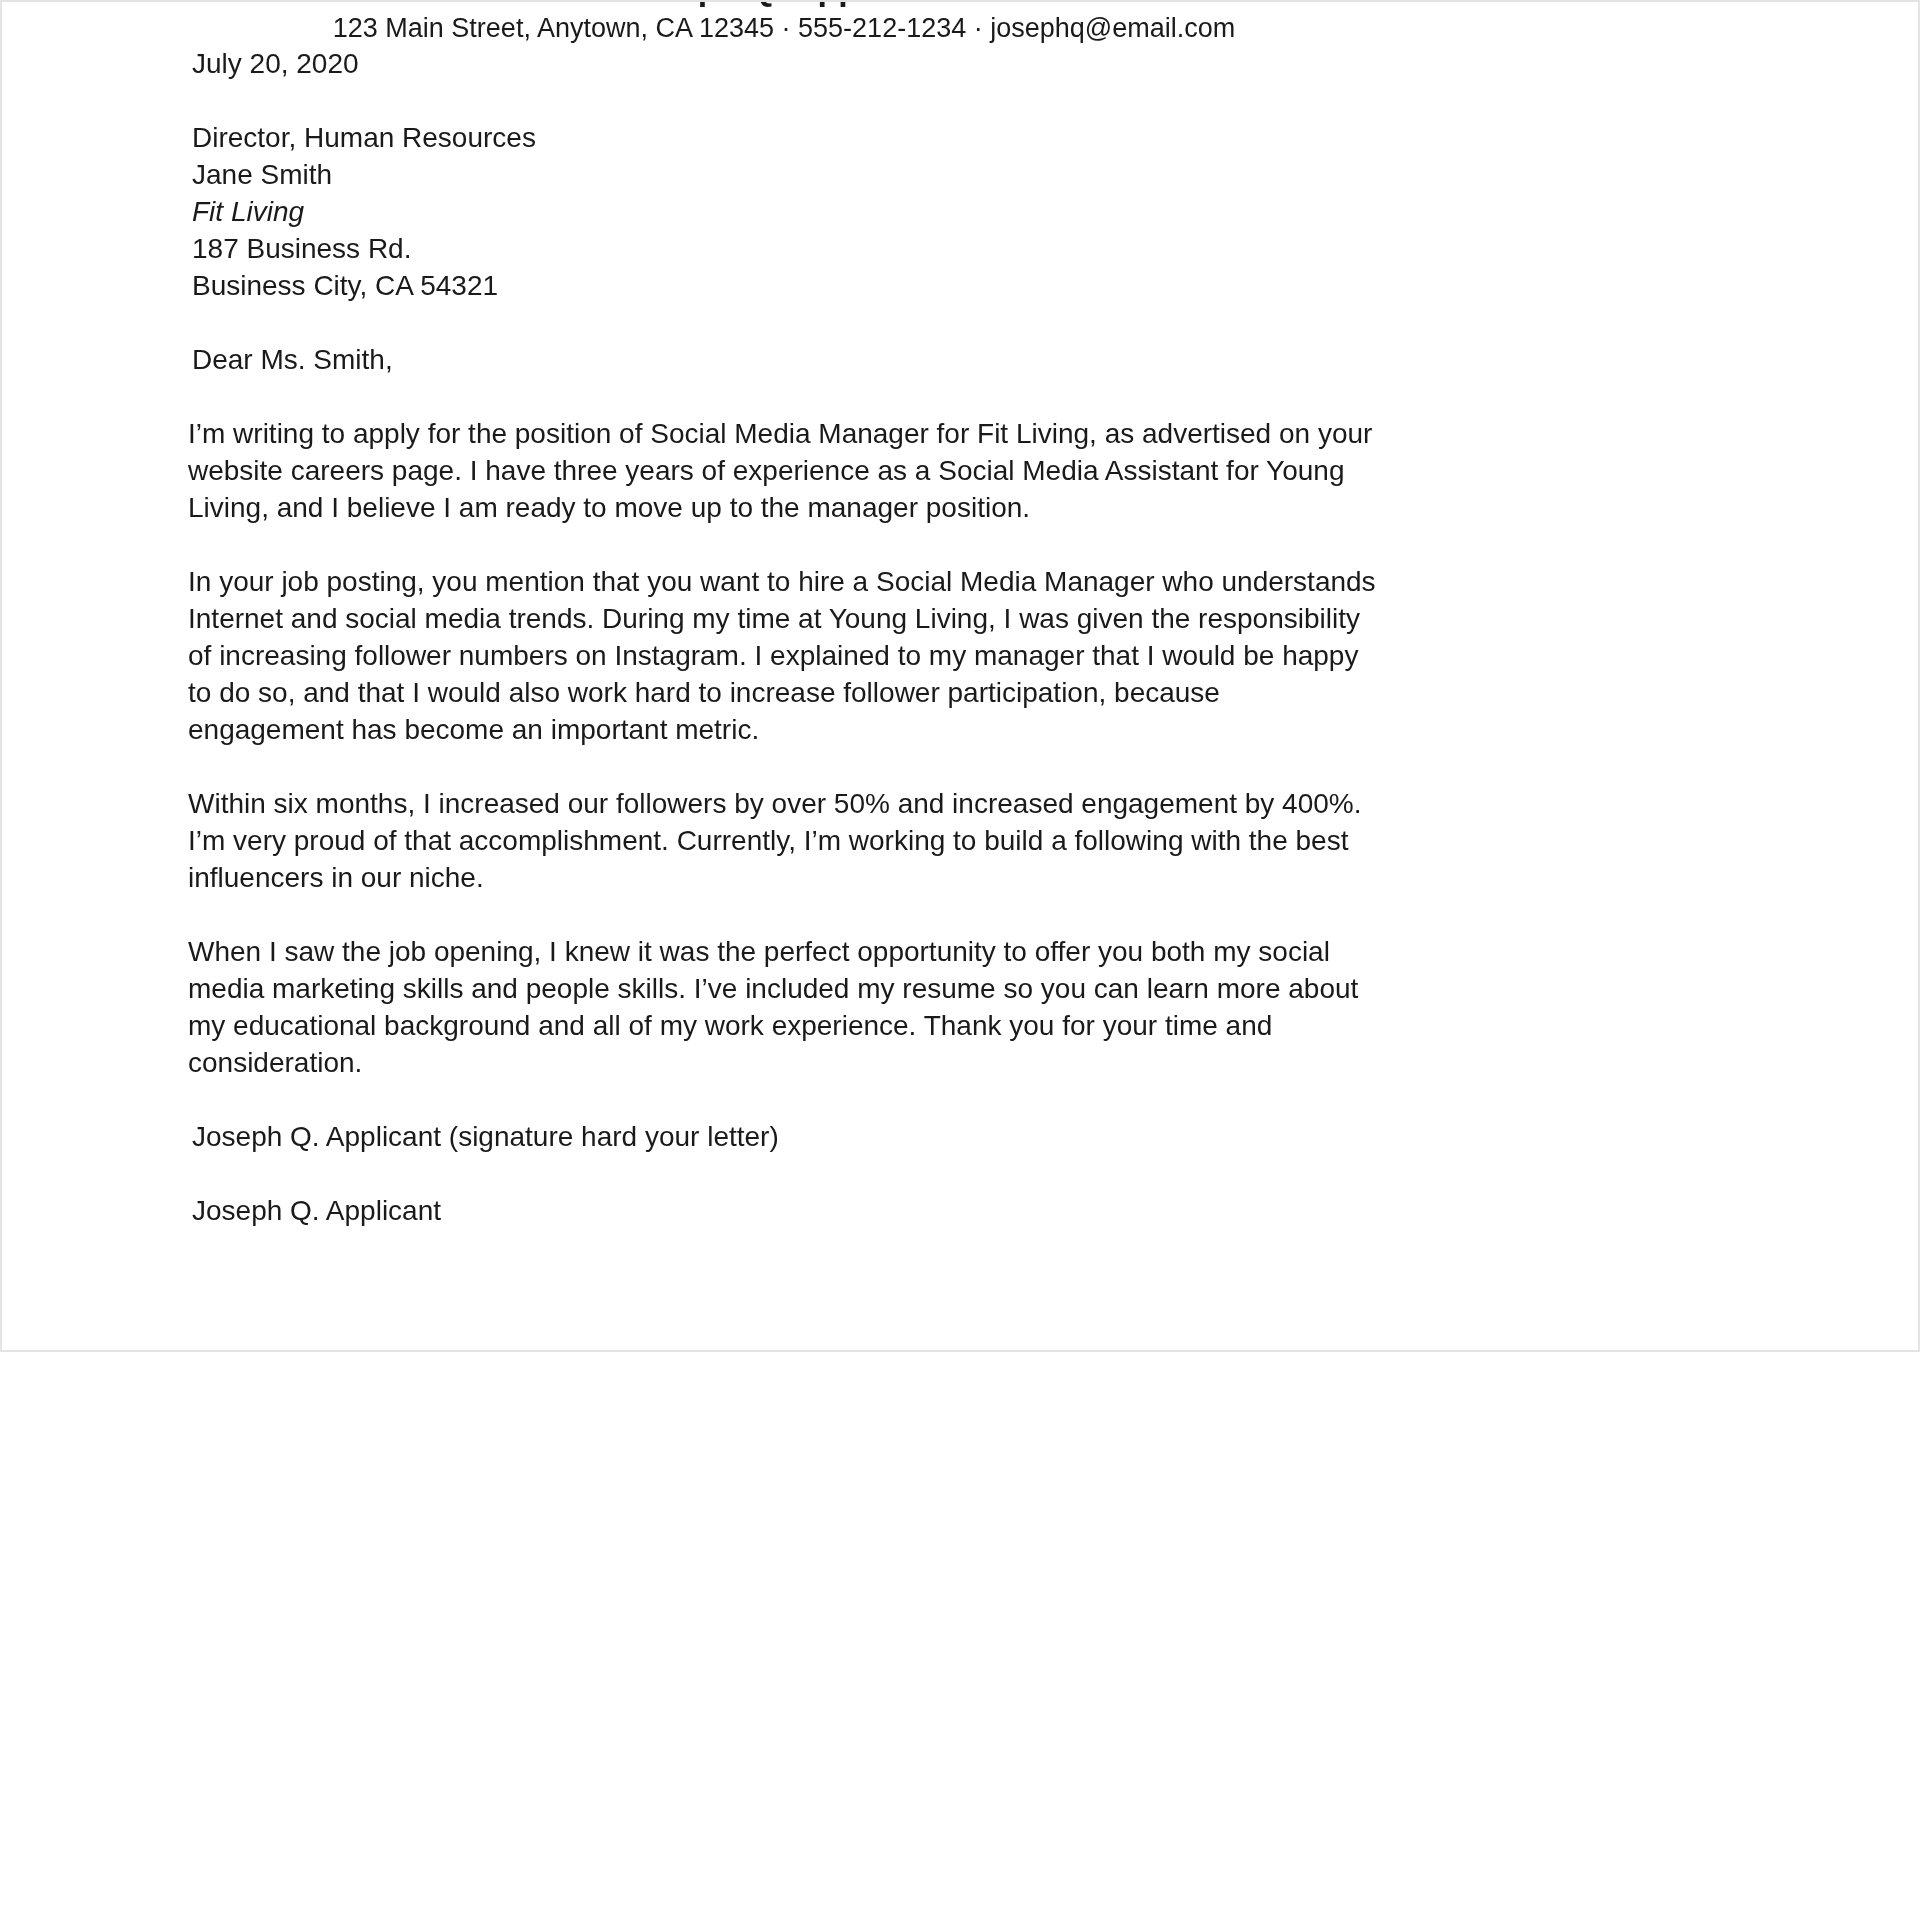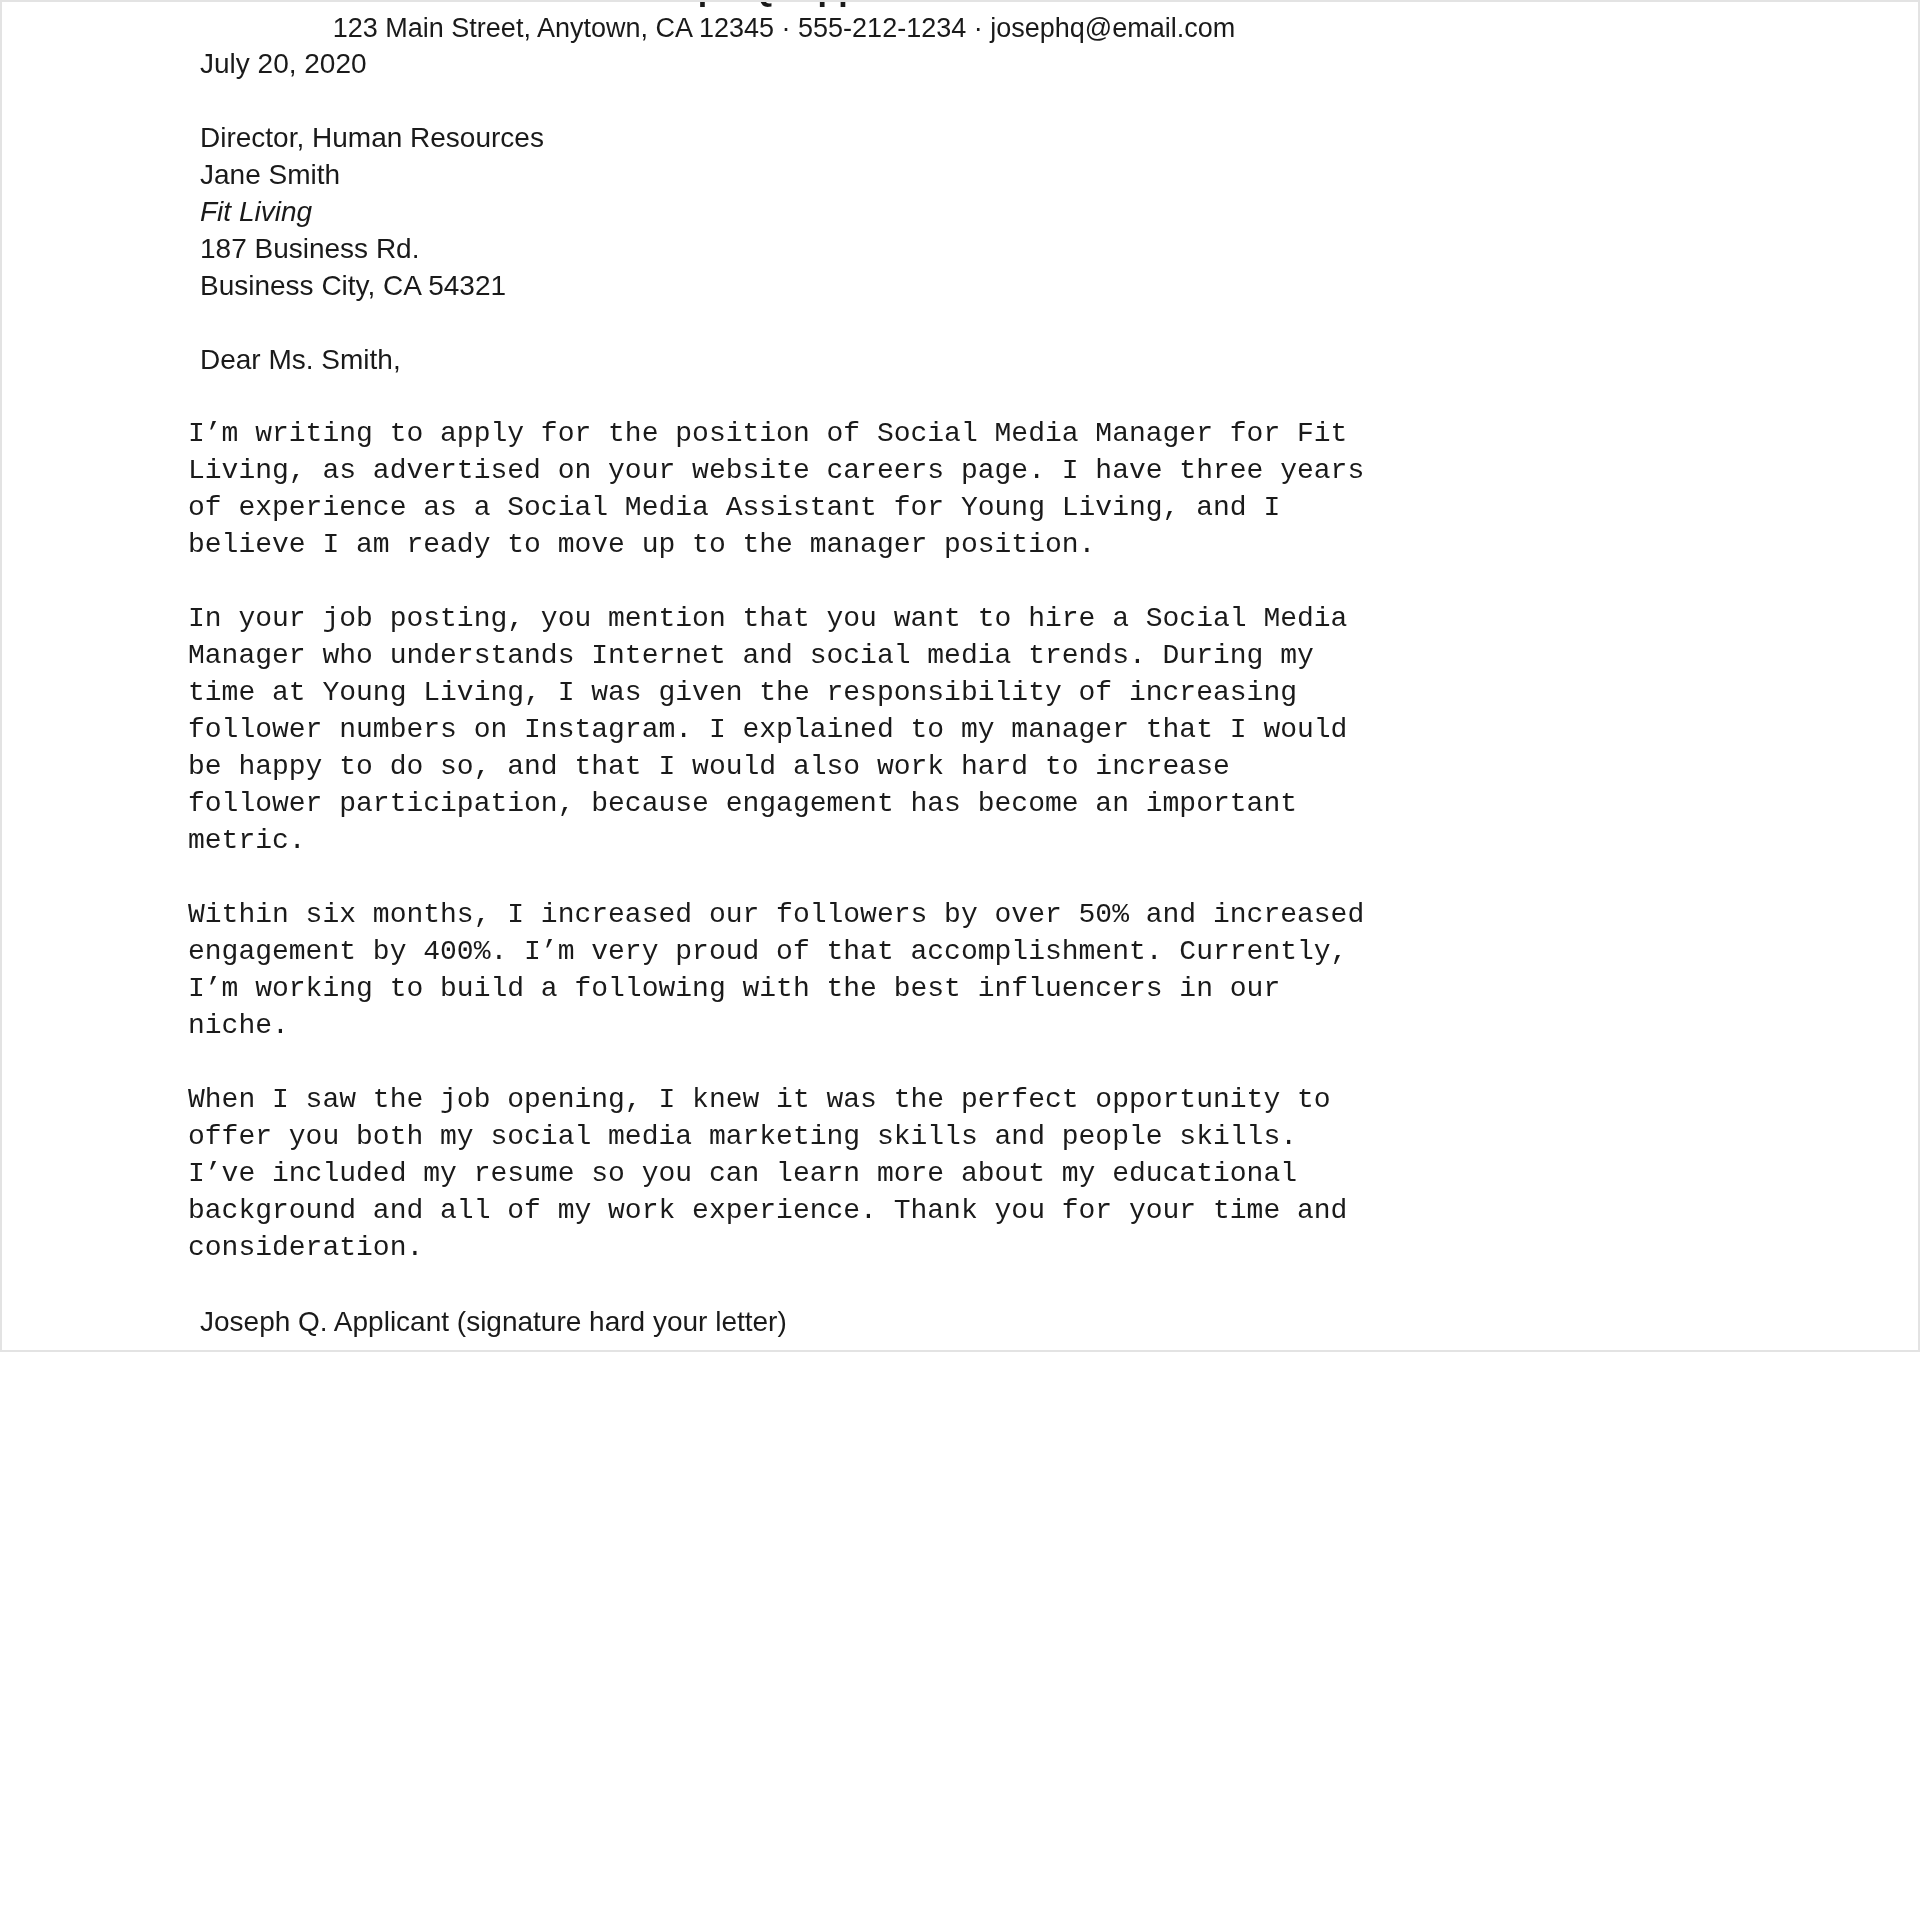--- a/index.html
+++ b/index.html
@@ -45,34 +45,33 @@
     line-height: 34px;
     padding-top: 2px;
     color: #1a1a1a;
   }
   
   .letter {
     font-size: 28px;
     line-height: 37px;
   }
   .letter .block {
-    margin: 0 0 37px 12px;
+    margin: 0 0 37px 4px;
   }
   .date-line {
     margin-top: 105px;
   }
   .line {
     display: block;
   }
   .company-line {
     font-style: italic;
   }
   p {
     margin: 0 0 37px 0;
-    font-family: Liberation Mono, monospace;
   }
 </style>
 </head>
 <body>
 
 <div class="page">
   <div class="content">
 
     <div class="letterhead">
       <div class="letterhead-name-clip">

